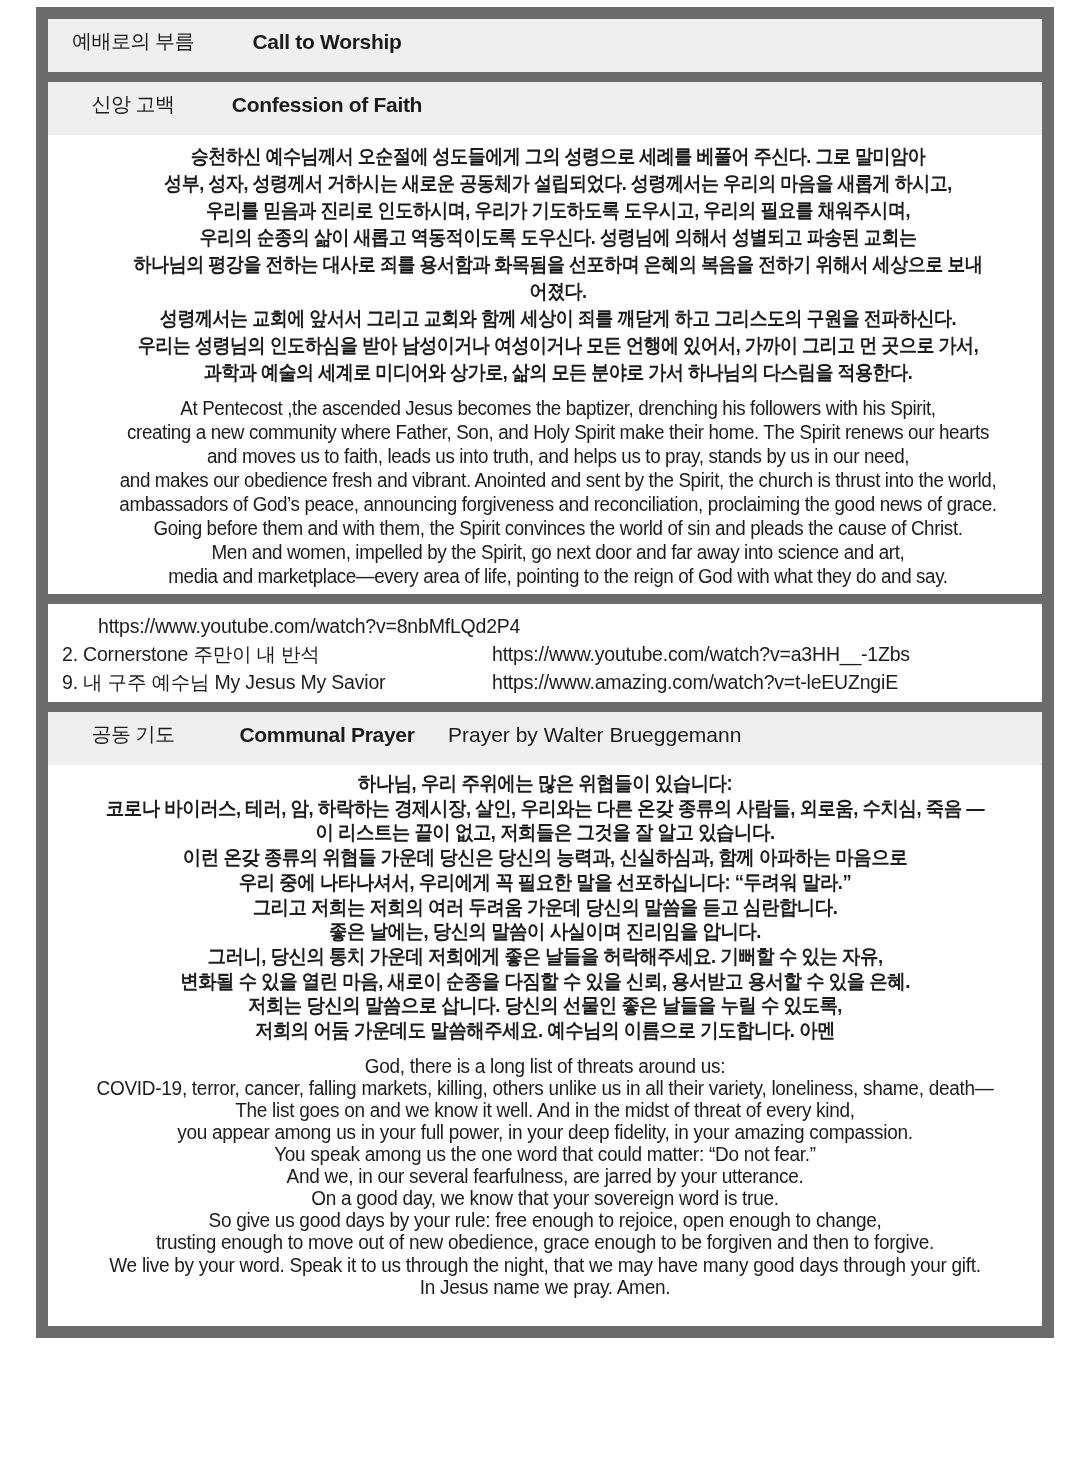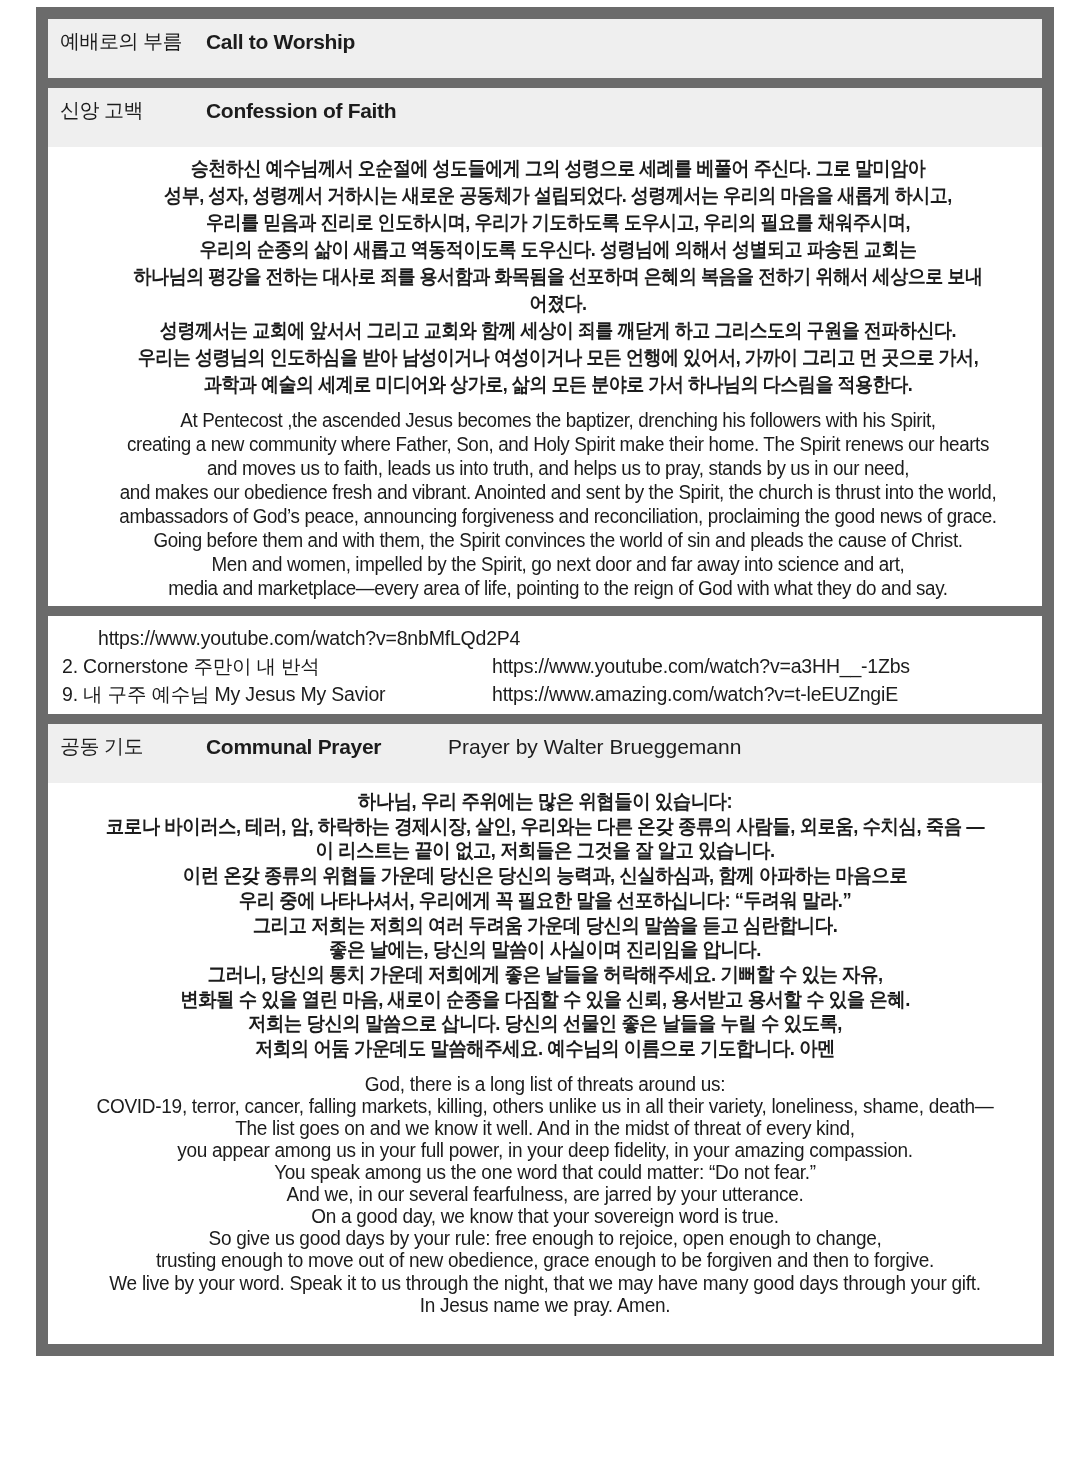--- a/index.html
+++ b/index.html
@@ -51,22 +51,23 @@
     margin: 7px 36px 0;
     border: 12px solid #6b6b6b;
     background: #ffffff;
   }
   .sec + .sec { border-top: 10px solid #6b6b6b; }
 
   .sec-header {
     background: #efefef;
     display: flex;
     align-items: center;
-    padding: 9px 0 23px 12px;
+    padding: 9px 0 17px 12px;
     min-height: 42px;
+    text-align: center;
   }
   .label-ko { width: 146px; font-size: 20px; letter-spacing: -0.5px; }
   .label-en { width: 242px; font-size: 21px; font-weight: bold; letter-spacing: -0.3px; }
   .ref-bold { font-size: 20px; font-weight: bold; letter-spacing: -0.3px; }
   .ref-regular { font-size: 21px; font-weight: normal; }
 
   .sec-body { background: #ffffff; }
 
   .para {
     margin: 0;

